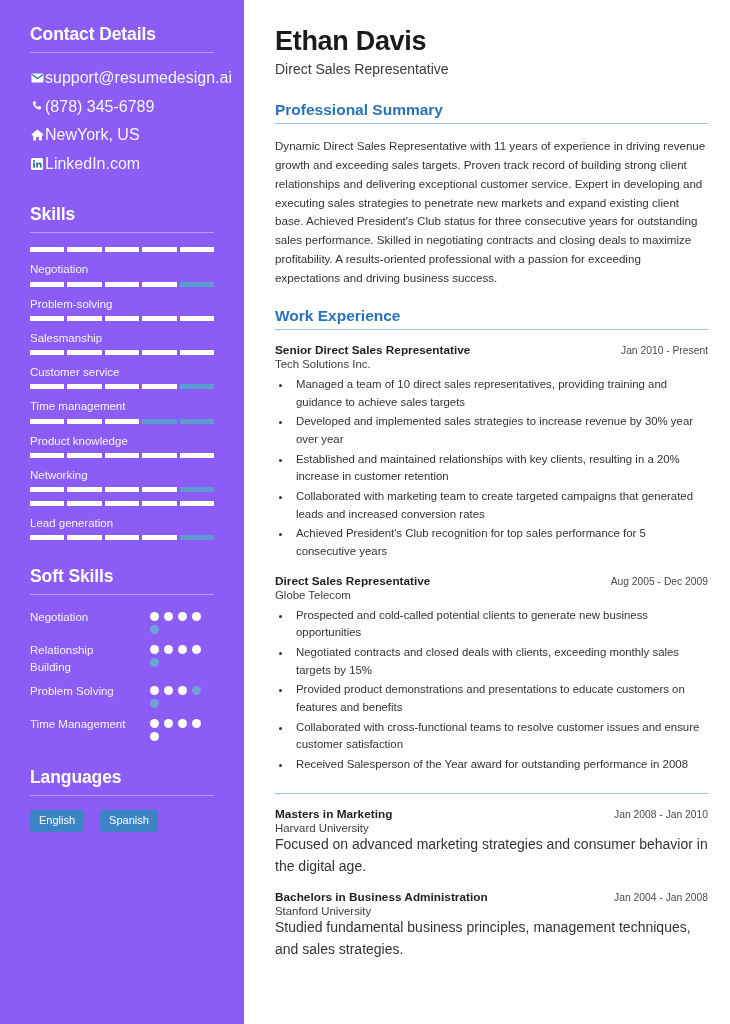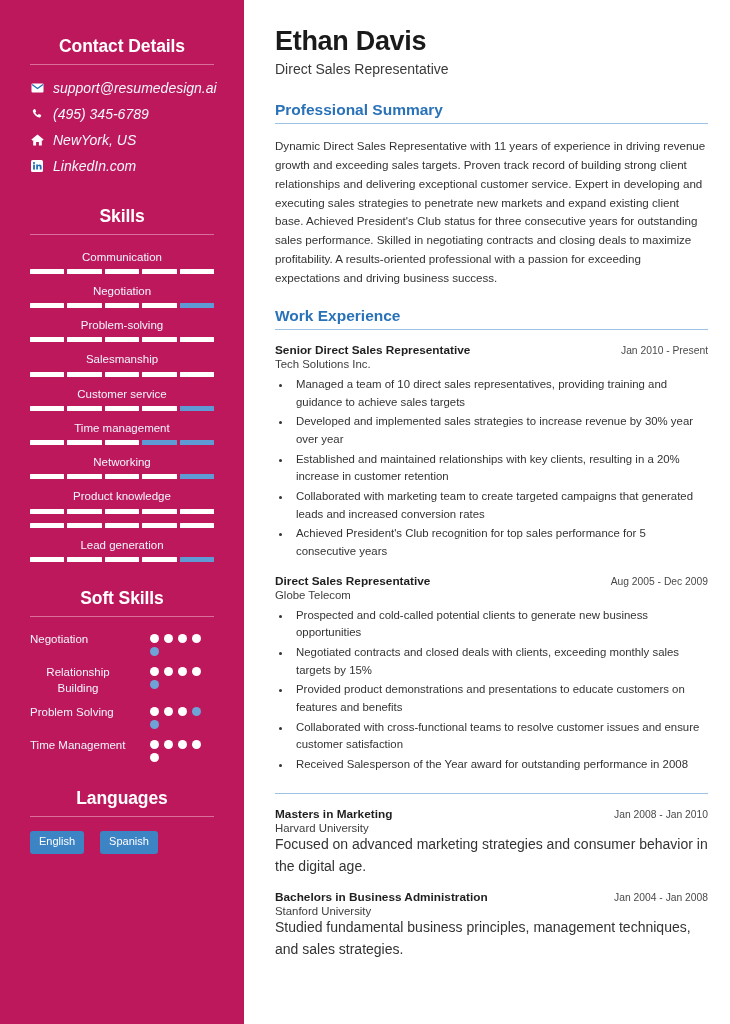--- a/index.html
+++ b/index.html
@@ -13,24 +13,23 @@
     display: flex;
     position: relative;
     overflow: hidden;
     background: #ffffff;
   }
 
   
   .sidebar {
     width: 244px;
     min-width: 244px;
-    background: #be185d;
+    background: #8b5cf6;
     color: #ffffff;
-    padding: 36px 0 0 0;
-    text-align: center;
+    padding: 24px 0 0 0;
   }
   .sb-inner { padding: 0 30px 0 30px; }
 
   .sb-heading {
     font-size: 17.5px;
     font-weight: bold;
     color: #ffffff;
     letter-spacing: -0.1px;
     margin-bottom: 7px;
   }
@@ -38,26 +37,25 @@
     height: 1px;
     background: rgba(255,255,255,0.38);
     margin-bottom: 14px;
   }
 
   
   .contact-list { margin-bottom: 30px; }
   .contact-row {
     display: flex;
     align-items: center;
-    gap: 9px;
+    gap: 1px;
     margin-bottom: 7px;
-    font-size: 14px;
+    font-size: 16px;
     color: #f2f7fc;
     line-height: 1.35;
-    font-style: italic;
   }
   .c-icon {
     width: 14px; min-width: 14px;
     height: 13px;
     display: flex; align-items: center; justify-content: center;
   }
   .c-icon svg { display: block; }
 
   
   .skills-block { margin-bottom: 26px; }
@@ -223,21 +221,21 @@
             </span>
             <span>support@resumedesign.ai</span>
           </div>
 
           <div class="contact-row">
             <span class="c-icon">
               <svg width="12" height="12" viewBox="0 0 12 12">
                   <path d="M3.2 1.1c.5-.3 1 .0 1.2.5l.6 1.3c.2.4.1.8-.2 1l-.6.5c.5 1.2 1.4 2.1 2.6 2.6l.5-.6c.3-.3.7-.4 1.1-.2l1.3.6c.5.2.7.8.4 1.2l-.6.9c-.3.4-.8.6-1.3.5C5.2 8.9 2.6 6.3 1.8 3.2c-.1-.5.1-1 .5-1.3l.9-.8z" fill="#ffffff"></path>
                 </svg>
             </span>
-            <span>(495) 345-6789</span>
+            <span>(878) 345-6789</span>
           </div>
 
           <div class="contact-row">
             <span class="c-icon">
               <svg width="13" height="12" viewBox="0 0 13 12">
                   <path d="M6.5 0.6 L12.6 5.4 L11.4 6.8 L10.8 6.3 L10.8 11.4 L7.9 11.4 L7.9 8.1 L5.1 8.1 L5.1 11.4 L2.2 11.4 L2.2 6.3 L1.6 6.8 L0.4 5.4 Z" fill="#ffffff"></path>
                 </svg>
             </span>
             <span>NewYork, US</span>
           </div>
@@ -255,21 +253,20 @@
           </div>
 
         </div>
       </section>
 
       <section class="skills-block">
         <div class="sb-heading">Skills</div>
         <div class="sb-rule"></div>
         <div id="skills-list">
             <div class="skill-row">
-              <div class="skill-name">Communication</div>
               <div class="bar">
                 <span class="seg on"></span>
                 <span class="seg on"></span>
                 <span class="seg on"></span>
                 <span class="seg on"></span>
                 <span class="seg on"></span>
               </div>
             </div>
             <div class="skill-row">
               <div class="skill-name">Negotiation</div>
@@ -315,37 +312,37 @@
               <div class="skill-name">Time management</div>
               <div class="bar">
                 <span class="seg on"></span>
                 <span class="seg on"></span>
                 <span class="seg on"></span>
                 <span class="seg"></span>
                 <span class="seg"></span>
               </div>
             </div>
             <div class="skill-row">
+              <div class="skill-name">Product knowledge</div>
+              <div class="bar">
+                <span class="seg on"></span>
+                <span class="seg on"></span>
+                <span class="seg on"></span>
+                <span class="seg on"></span>
+                <span class="seg on"></span>
+              </div>
+            </div>
+            <div class="skill-row">
               <div class="skill-name">Networking</div>
               <div class="bar">
                 <span class="seg on"></span>
                 <span class="seg on"></span>
                 <span class="seg on"></span>
                 <span class="seg on"></span>
                 <span class="seg"></span>
-              </div>
-            </div>
-            <div class="skill-row">
-              <div class="skill-name">Product knowledge</div>
-              <div class="bar">
-                <span class="seg on"></span>
-                <span class="seg on"></span>
-                <span class="seg on"></span>
-                <span class="seg on"></span>
-                <span class="seg on"></span>
               </div>
             </div>
             <div class="skill-row">
               <div class="bar">
                 <span class="seg on"></span>
                 <span class="seg on"></span>
                 <span class="seg on"></span>
                 <span class="seg on"></span>
                 <span class="seg on"></span>
               </div>

